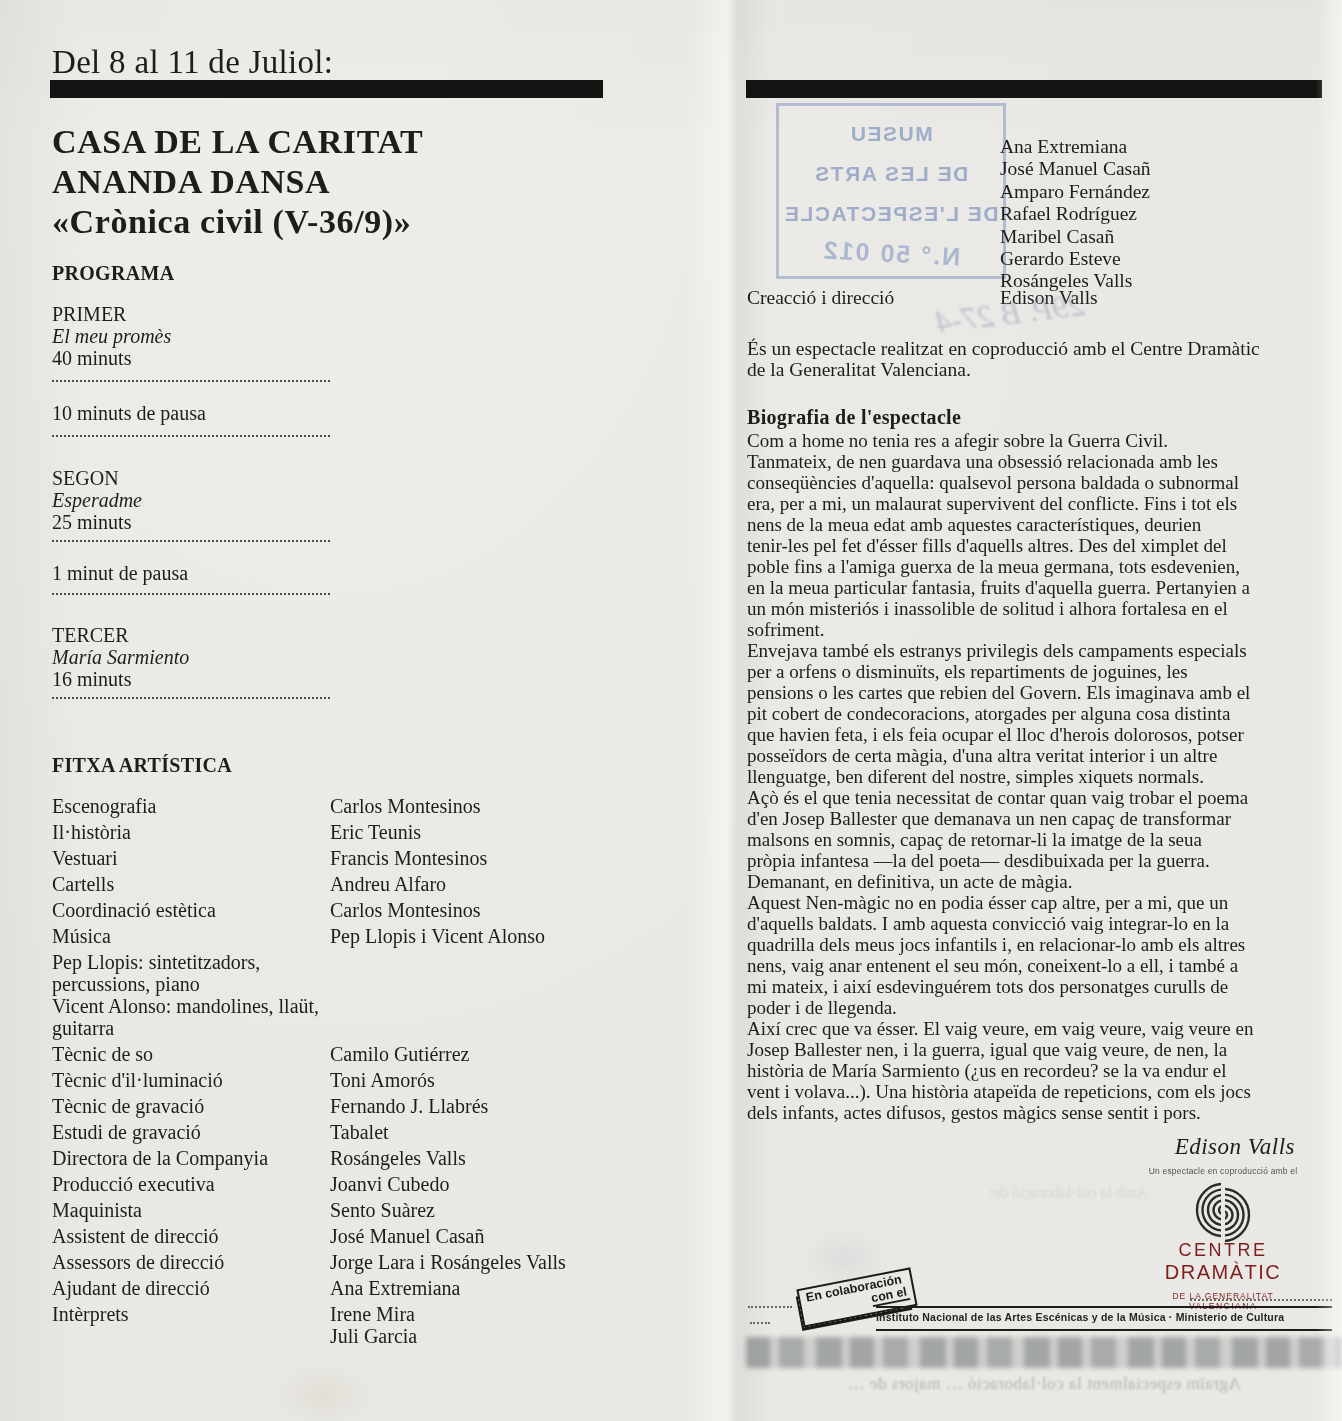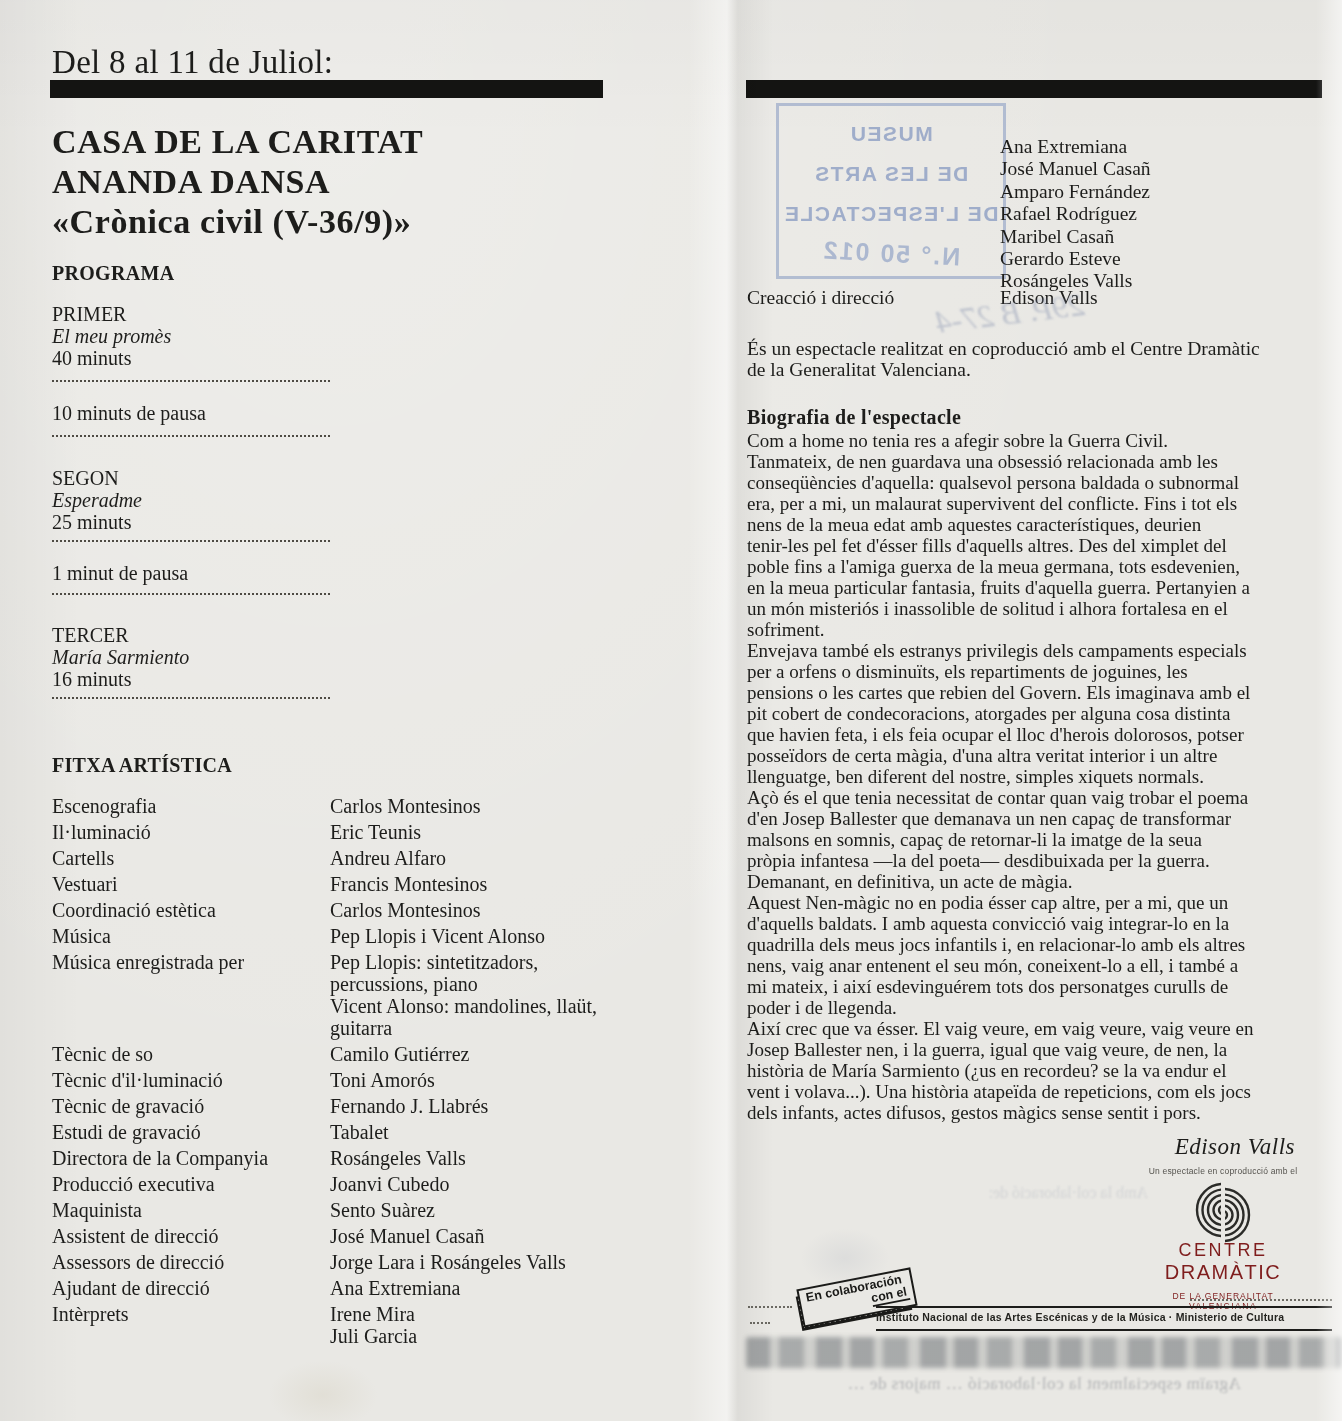--- a/index.html
+++ b/index.html
@@ -161,56 +161,55 @@
 <div class="abs" style="left:52px;top:795px;width:600px">
 
     <div class="crow">
       <div class="crole">Escenografia</div>
       <div class="cnames">
         <div>Carlos Montesinos</div>
       </div>
     </div>
 
     <div class="crow">
-      <div class="crole">Il·luminació</div>
+      <div class="crole">Il·història</div>
       <div class="cnames">
         <div>Eric Teunis</div>
       </div>
     </div>
 
     <div class="crow">
+      <div class="crole">Vestuari</div>
+      <div class="cnames">
+        <div>Francis Montesinos</div>
+      </div>
+    </div>
+
+    <div class="crow">
       <div class="crole">Cartells</div>
       <div class="cnames">
         <div>Andreu Alfaro</div>
       </div>
     </div>
 
     <div class="crow">
-      <div class="crole">Vestuari</div>
-      <div class="cnames">
-        <div>Francis Montesinos</div>
-      </div>
-    </div>
-
-    <div class="crow">
       <div class="crole">Coordinació estètica</div>
       <div class="cnames">
         <div>Carlos Montesinos</div>
       </div>
     </div>
 
     <div class="crow">
       <div class="crole">Música</div>
       <div class="cnames">
         <div>Pep Llopis i Vicent Alonso</div>
       </div>
     </div>
 
     <div class="crow">
-      <div class="crole">Música enregistrada per</div>
       <div class="cnames">
         <div>Pep Llopis: sintetitzadors,</div>
         <div>percussions, piano</div>
         <div>Vicent Alonso: mandolines, llaüt,</div>
         <div>guitarra</div>
       </div>
     </div>
 
     <div class="crow">
       <div class="crole">Tècnic de so</div>

